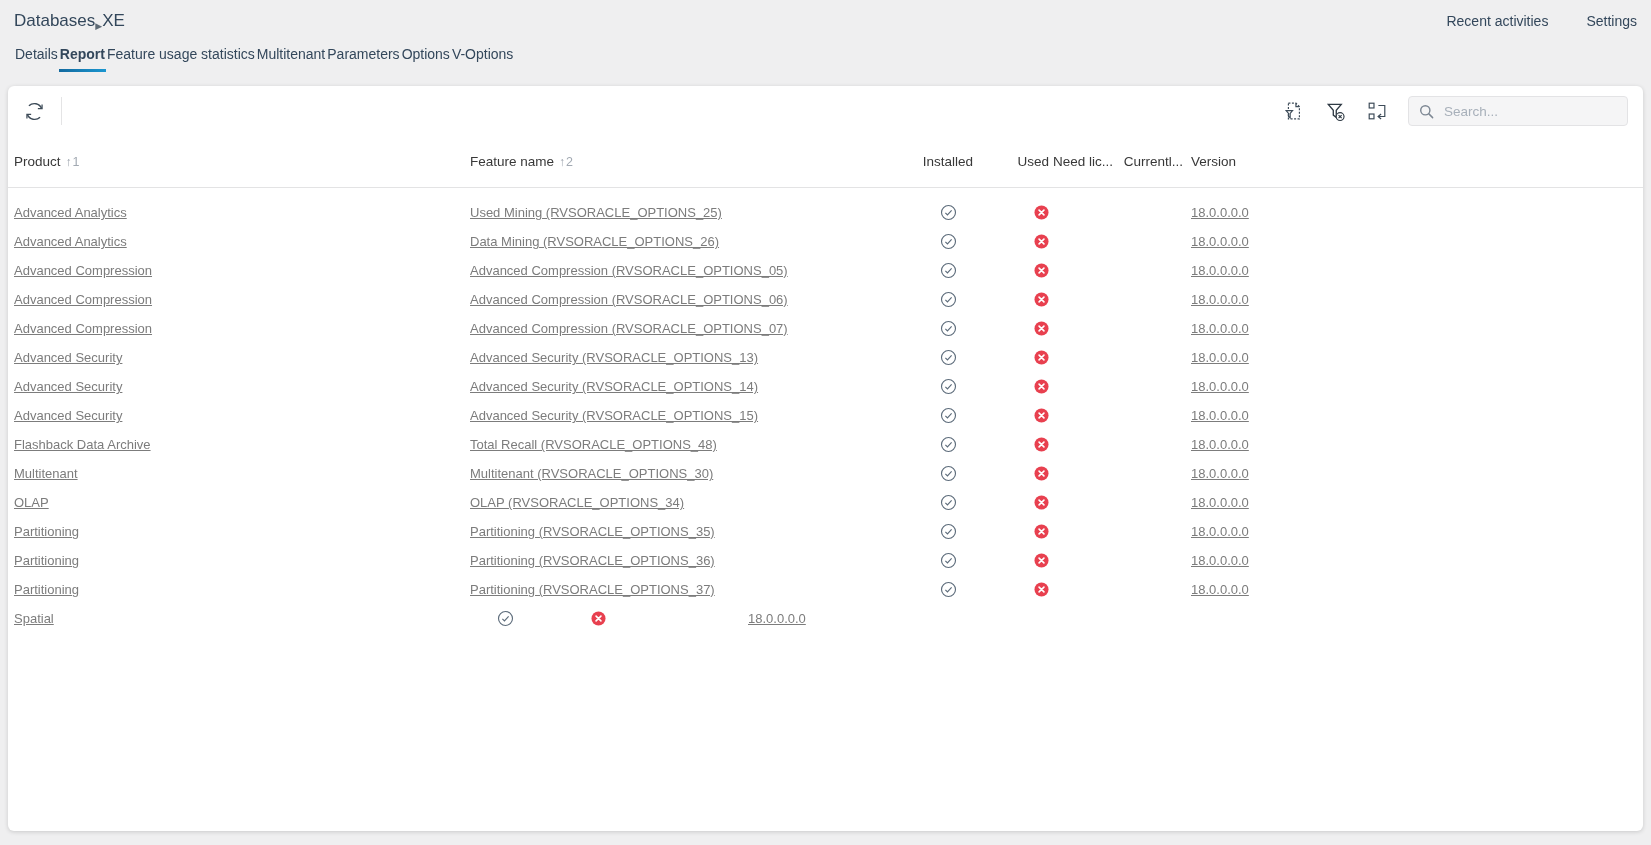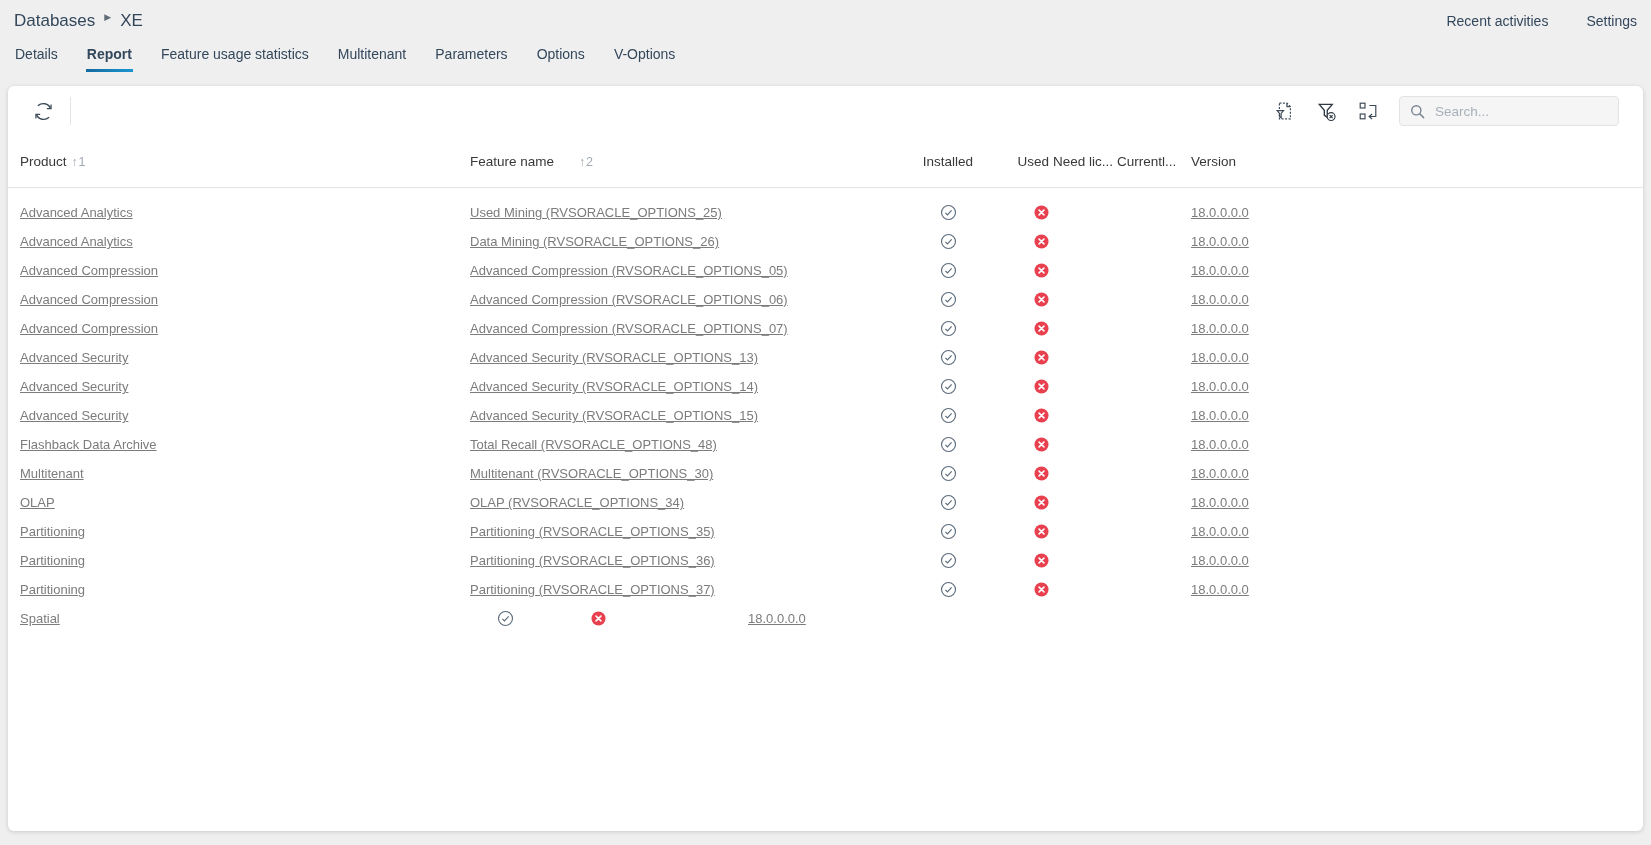--- a/index.html
+++ b/index.html
@@ -8,41 +8,41 @@
     width: 1651px; height: 845px;
     background: #efeff0;
     font-family: "Liberation Sans", "DejaVu Sans", sans-serif;
     color: #33475b;
   }
   
   .top {
     height: 38px; padding: 4px 14px 0 14px;
     display: flex; align-items: center; justify-content: space-between;
   }
-  .breadcrumb { display: flex; align-items: flex-start; gap: 9px; font-size: 17px; }
+  .breadcrumb { display: flex; align-items: flex-end; gap: 0; font-size: 17px; }
   .crumb-sep { font-size: 9px; color: #5f6b76; padding-top: 1px; }
   .top-links { display: flex; gap: 38px; font-size: 14px; }
   .top-link { cursor: pointer; }
   
-  .tabbar { display: flex; gap: 27px; padding: 0 14px; height: 36px; }
+  .tabbar { display: flex; padding: 0 14px; height: 36px; }
   .tab { position: relative; font-size: 14px; padding: 8px 1px 11px; cursor: pointer; white-space: nowrap; }
   .tab.active { font-weight: bold; }
   .tab.active::after {
     content: ""; position: absolute; left: 0; right: 0; bottom: 2px; height: 3px;
     background: linear-gradient(90deg, #136a9f, #1b96d0);
   }
   
   .card {
     margin: 12px 8px 0 8px; height: 745px;
     background: #ffffff; border-radius: 6px;
     box-shadow: 0 1px 4px rgba(0,0,0,.16);
     overflow: hidden;
   }
   
-  .toolbar { height: 50px; display: flex; align-items: center; padding: 0 24px; }
+  .toolbar { height: 50px; display: flex; align-items: center; padding: 0 15px; }
   .icon-btn {
     width: 34px; height: 34px; display: flex; align-items: center; justify-content: center;
     cursor: pointer; border-radius: 4px; flex: none;
   }
   .toolbar .refresh { margin-left: -6px; }
   .tool-divider { width: 1px; height: 28px; background: #e4e4e5; margin-left: 10px; flex: none; }
   .tool-spacer { flex: 1; }
   .right-icons { display: flex; gap: 8px; align-items: center; }
   .searchbox {
     width: 220px; height: 30px; margin-left: 14px; flex: none;
@@ -62,26 +62,26 @@
     font-size: 13.5px; color: #383838;
   }
   .hcell { display: flex; align-items: center; cursor: pointer; overflow: hidden; white-space: nowrap; }
   .sort { display: inline-flex; align-items: baseline; margin-left: 5px; color: #9aa1ab; }
   .sarrow { font-size: 12px; line-height: 1; }
   .snum { font-size: 12.5px; margin-left: 1px; color: #a2a9b2; }
   .gbody { padding-top: 10px; }
   .grow { display: flex; align-items: center; height: 29px; font-size: 13px; color: #7c7c7c; cursor: pointer; text-decoration: underline; }
   .cell { overflow: hidden; white-space: nowrap; text-overflow: ellipsis; flex: none; }
   .hcell { flex: none; }
-  .col-product   { width: 462px; padding-left: 12px; align-items: center; }
-  .col-feature   { width: 443px; gap: 20px; }
+  .col-product   { width: 462px; padding-left: 6px; align-items: center; }
+  .col-feature   { width: 443px; }
   .col-installed { width: 70px;  justify-content: center; text-align: center; }
   .col-used      { width: 66px;  justify-content: flex-end; text-align: center; }
   .col-needlic   { width: 68px;  justify-content: center; text-align: center; }
-  .col-currently { width: 66px;  justify-content: flex-start; text-align: center; }
+  .col-currently { width: 66px;  justify-content: flex-end; text-align: center; }
   .col-version   { width: 125px; padding-left: 8px; }
   .col-filler    { flex: 1; }
   .cell.col-installed, .cell.col-used { display: flex; align-items: center; }
   .statusicon { display: inline-flex; line-height: 0; }
 </style>
 </head>
 <body>
 
 <div class="top">
   <div class="breadcrumb">

